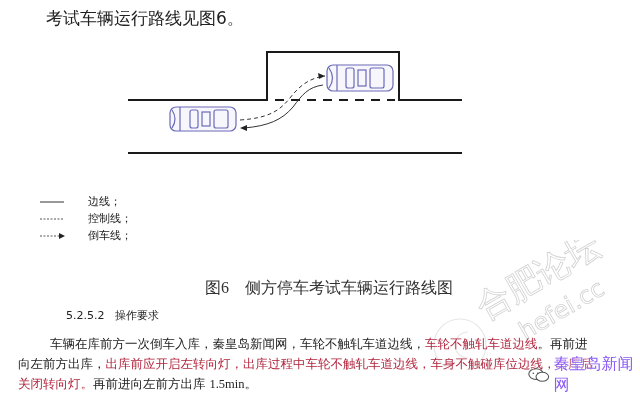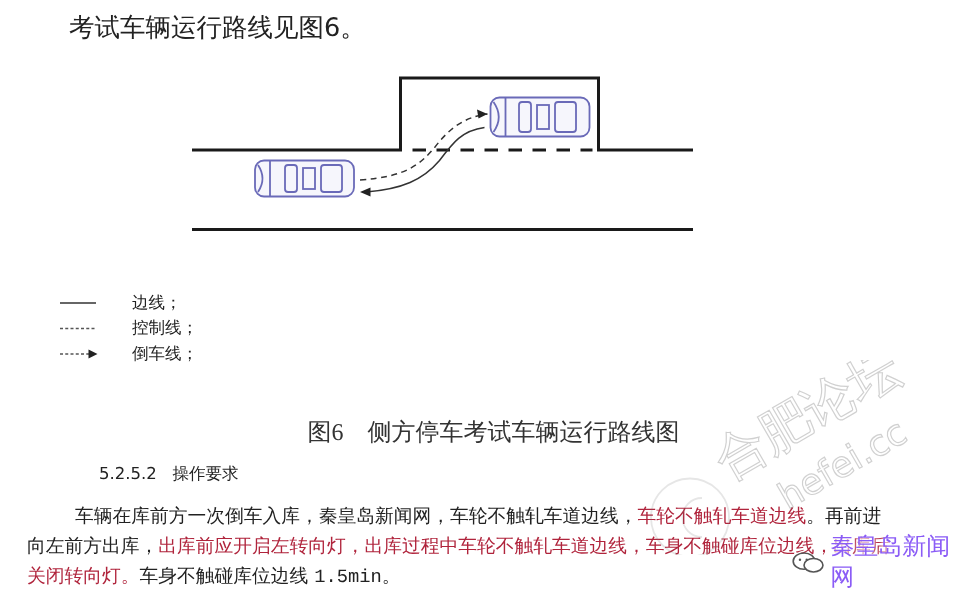--- a/index.html
+++ b/index.html
@@ -11,21 +11,21 @@
   .intro { left:46px; top:7px; font-size:17px; color:#222; }
   .diagram { left:120px; top:40px; width:360px; height:130px; }
   .legend { left:40px; top:193px; }
   .legend-row { display:flex; align-items:center; height:17px; font-size:11px; color:#222; }
   .legend-sym { width:32px; height:10px; margin-right:16px; }
   .caption { left:205px; top:278px; font-size:16px; color:#333; white-space:pre;font-family:Liberation Serif, serif; }
   .section { left:18px; top:308px; font-size:11px; color:#222; white-space:pre;margin-left:48px; }
   .para { left:18px; top:334px; width:580px; font-size:12.5px; line-height:20px; color:#222; }
   .para .red { color:#b0243c; }
   .para .indent { display:inline-block; width:32px; }
-  .latin { font-family:Liberation Mono, monospace; }
+  .latin { font-family:Liberation Serif, serif; }
   .watermark { left:430px; top:240px; width:220px; height:130px; pointer-events:none; }
   .brand { left:527px; top:354px; display:flex; align-items:center; font-size:16px; color:#8b5cf6; text-shadow:0 0 3px #fff,0 0 3px #fff; }
   .brand-icon { width:26px; height:18px; margin-right:3px; }
 </style>
 </head>
 <body>
 
 <div class="abs intro">考试车辆运行路线见图6。</div>
 
 <div class="abs diagram">
@@ -82,21 +82,21 @@
         <polygon points="25,5 19,2 19,8" fill="#222"></polygon>
       </svg>
     <span>倒车线；</span>
   </div>
 </div>
 
 <div class="abs caption"><span>图6</span>    <span>侧方停车考试车辆运行路线图</span></div>
 
 <div class="abs section"><span>5.2.5.2</span>   <span>操作要求</span></div>
 
-<div class="abs para"><span class="indent"></span><span>车辆在库前方一次倒车入库，秦皇岛新闻网，车轮不触轧车道边线，</span><span class="red">车轮不触轧车道边线</span><span>。再前进向左前方出库，</span><span class="red">出库前应开启左转向灯，出库过程中车轮不触轧车道边线，车身不触碰库位边线，出库后关闭转向灯。</span><span>车身不触碰库位边线 </span><span class="latin">1.5min</span><span>。</span></div>
+<div class="abs para"><span class="indent"></span><span>车辆在库前方一次倒车入库，秦皇岛新闻网，车轮不触轧车道边线，</span><span class="red">车轮不触轧车道边线</span><span>。再前进向左前方出库，</span><span class="red">出库前应开启左转向灯，出库过程中车轮不触轧车道边线，车身不触碰库位边线，出库后关闭转向灯。</span><span>再前进向左前方出库 </span><span class="latin">1.5min</span><span>。</span></div>
 
 <div class="abs watermark">
   <svg width="220" height="130" viewBox="0 0 220 130">
     <g opacity="0.18" fill="none" stroke="#777" stroke-width="1.2">
       <circle cx="30" cy="105" r="26"></circle>
       <path d="M38 92 A12 12 0 1 0 38 118"></path>
     </g>
     <text x="55" y="80" transform="rotate(-30 55 80)" font-size="34" fill="none" stroke="#999" stroke-width="0.8" opacity="0.45" font-family="DejaVu Sans, sans-serif">合肥论坛</text>
     <text x="95" y="100" transform="rotate(-30 95 100)" font-size="24" fill="none" stroke="#999" stroke-width="0.8" opacity="0.45" font-family="DejaVu Sans, sans-serif">hefei.cc</text>
   </svg>

